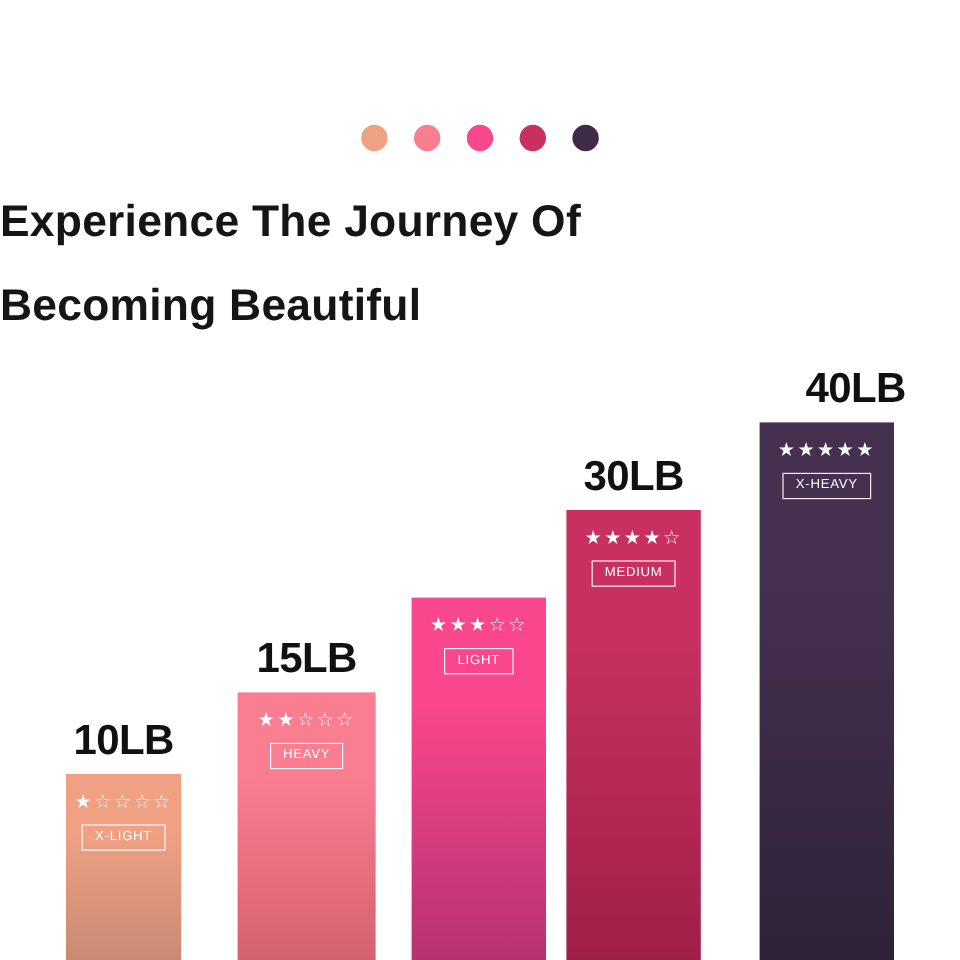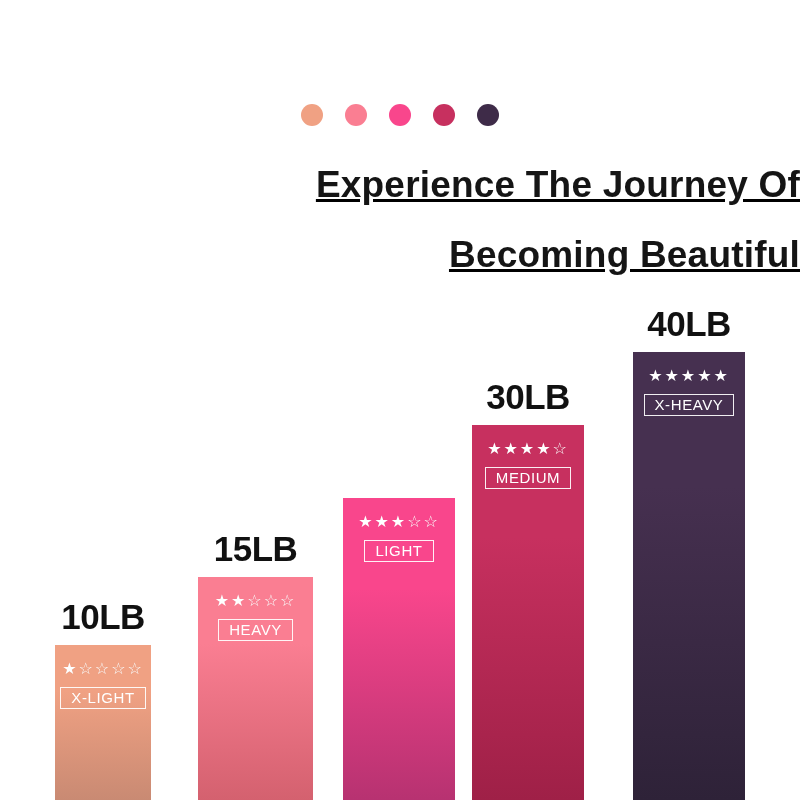--- a/index.html
+++ b/index.html
@@ -14,22 +14,21 @@
     overflow: hidden;
     position: relative;
   }
 
   
   #header {
     position: absolute;
     top: 0;
     left: 0;
     width: 800px;
-    text-align: right;
-    text-decoration: underline;
+    text-align: left;
   }
 
   #dot-row {
     display: flex;
     justify-content: center;
     align-items: center;
     gap: 22px;
     padding-top: 104px;
     height: 22px;
   }
@@ -91,21 +90,21 @@
     line-height: 16px;
     letter-spacing: 2px;
     color: #ffffff;
     white-space: nowrap;
     text-shadow: 0 0 1px rgba(0,0,0,0.08);
   }
   .level-box {
     margin-top: 10px;
     border: 1.5px solid rgba(255,255,255,0.92);
     color: #ffffff;
-    font-size: 15px;
+    font-size: 11px;
     letter-spacing: 0.6px;
     padding: 3px 10px 4px 10px;
     white-space: nowrap;
     line-height: 13px;
   }
 </style>
 </head>
 <body>
 
 <div id="header">
@@ -144,19 +143,19 @@
       </div>
     </div>
     <div class="bar-group" style="left: 472px; width: 112px; height: 375px;">
       <div class="bar-value" style="bottom: 383px;">30LB</div>
       <div class="bar" style="height: 375px; background: linear-gradient(rgb(199, 48, 95) 0%, rgb(199, 48, 95) 30%, rgb(159, 32, 71) 100%);">
         <div class="stars">★★★★☆</div>
         <div class="level-box">MEDIUM</div>
       </div>
     </div>
     <div class="bar-group" style="left: 633px; width: 112px; height: 448px;">
-      <div class="bar-value" style="bottom: 456px;">40LB</div>
+      <div class="bar-value" style="bottom: 456px; margin-left: 24px;">40LB</div>
       <div class="bar" style="height: 448px; background: linear-gradient(rgb(70, 48, 80) 0%, rgb(70, 48, 80) 30%, rgb(46, 34, 56) 100%);">
         <div class="stars">★★★★★</div>
         <div class="level-box">X-HEAVY</div>
       </div>
     </div>
   </div>
 
 </body></html>

